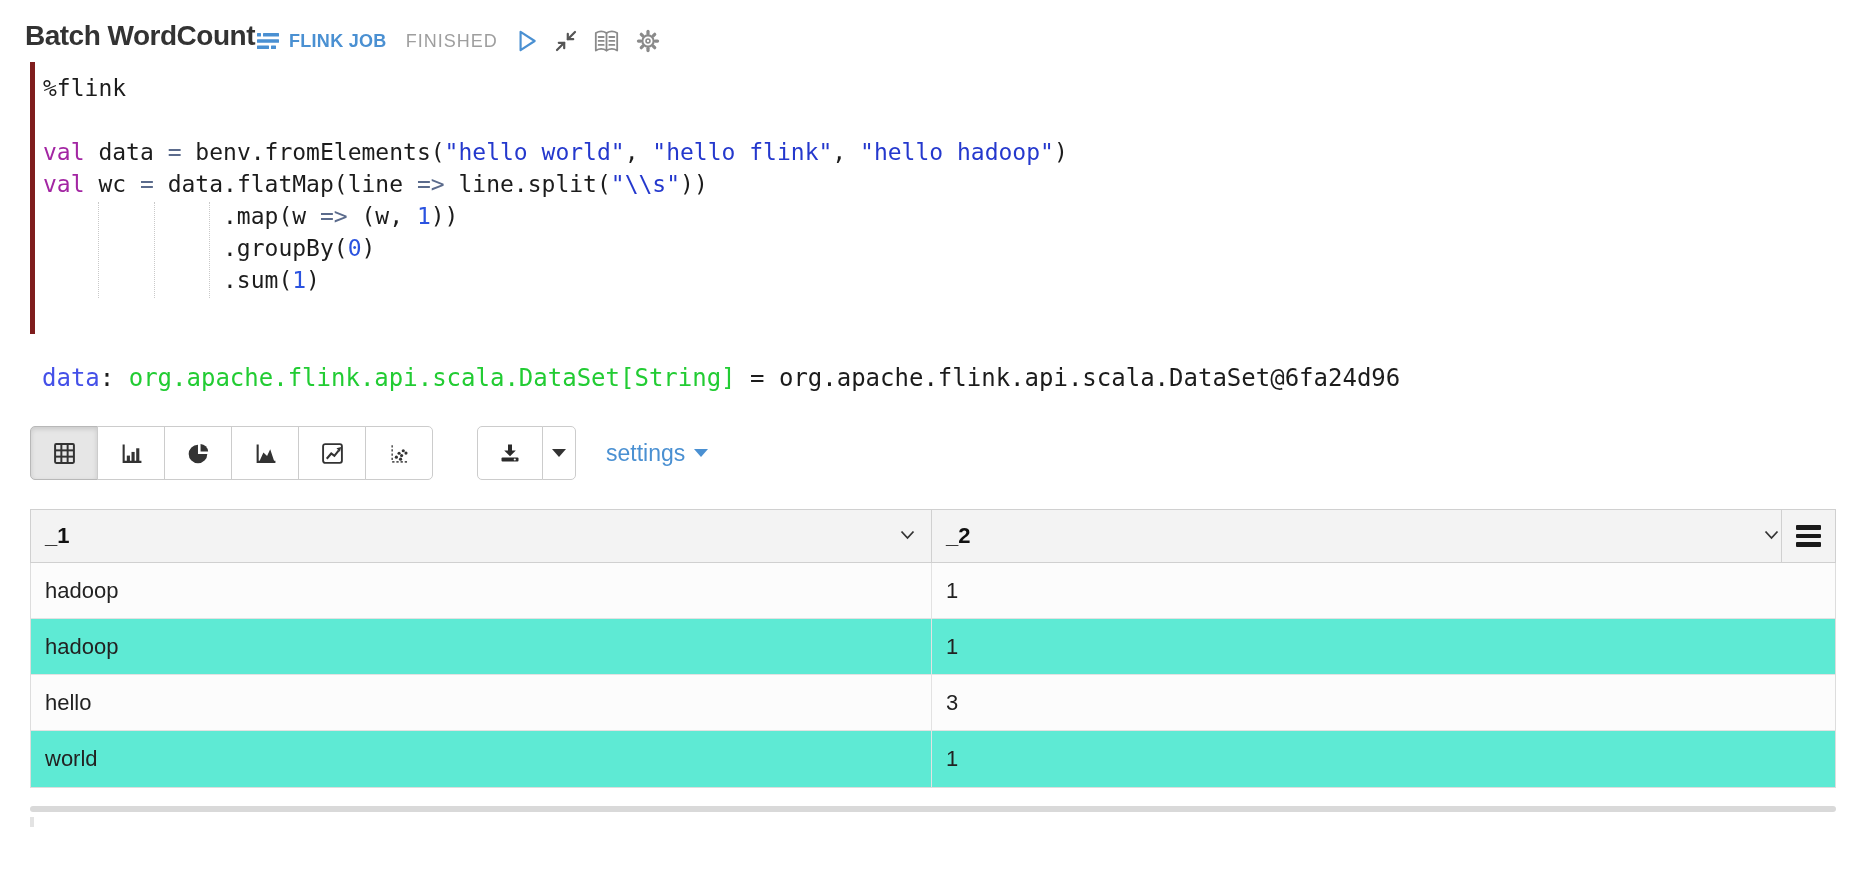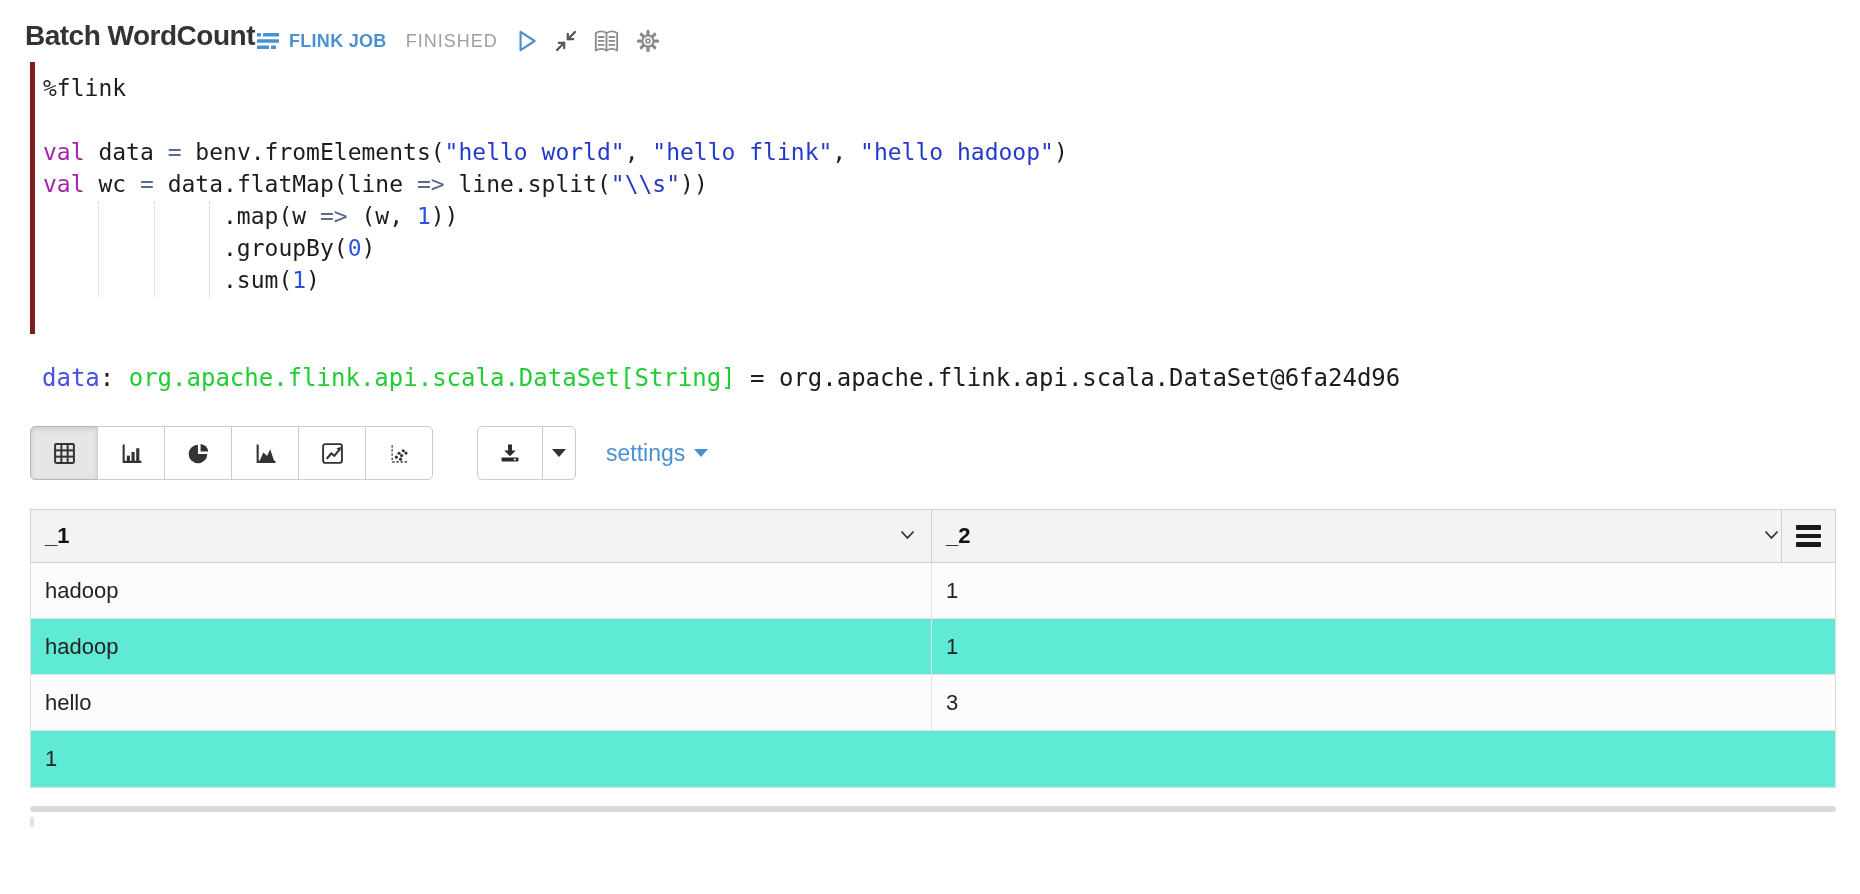--- a/index.html
+++ b/index.html
@@ -275,19 +275,20 @@
       </div>
       <div class="grow">
         <div class="gcell gcell-1">hadoop</div>
         <div class="gcell gcell-2">1</div>
       </div>
       <div class="grow">
         <div class="gcell gcell-1">hello</div>
         <div class="gcell gcell-2">3</div>
       </div>
       <div class="grow">
+        <div class="gcell gcell-1">world</div>
         <div class="gcell gcell-2">1</div>
       </div>
     </div>
 </div>
 
 <div class="hscroll-track"></div>
 <div class="next-para-hint"></div>
 
 </body></html>

